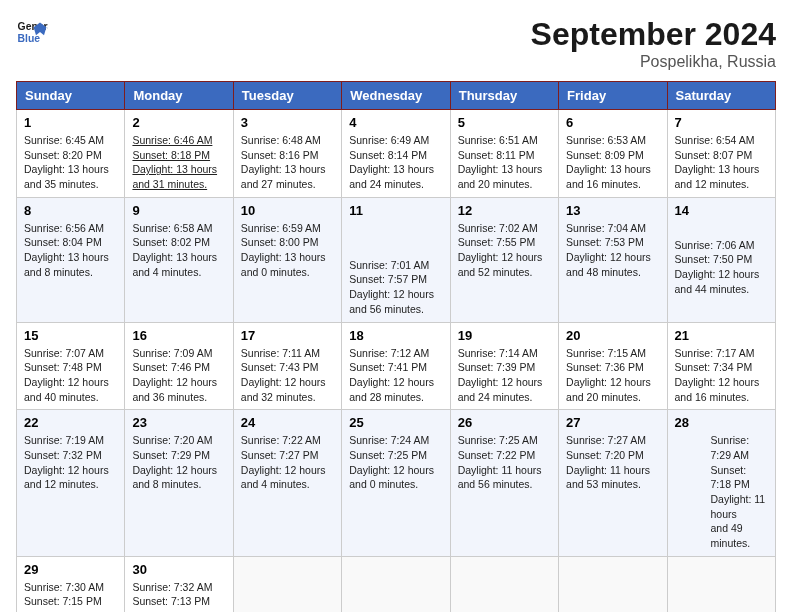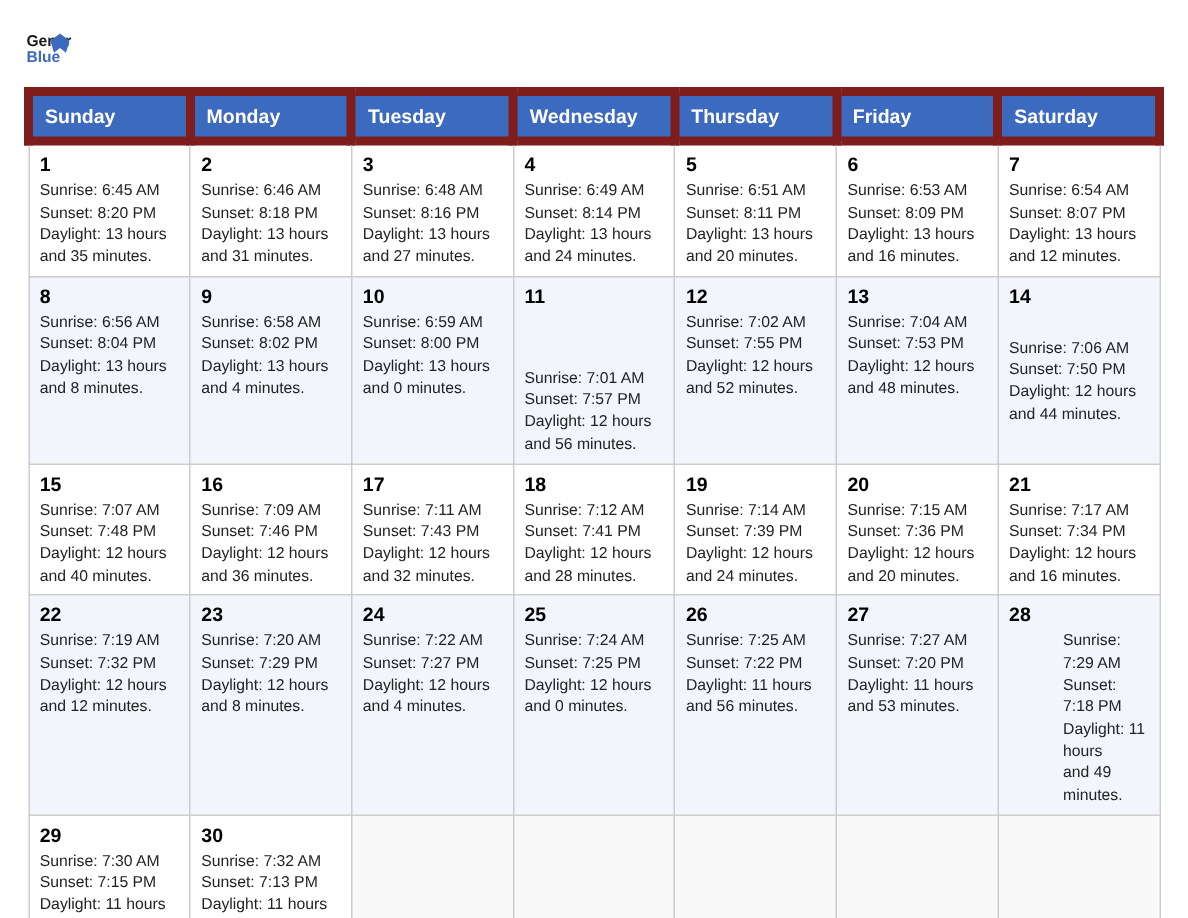--- a/index.html
+++ b/index.html
@@ -42,21 +42,21 @@
       border-collapse: collapse;
       font-size: 11px;
     }
     .calendar-table th {
       background-color: #3b6abf;
       color: #fff;
       padding: 6px 8px;
       text-align: left;
       font-size: 13px;
       font-weight: bold;
-      border: 6px solid #7f1d1d;
+      border: 1px solid #7f1d1d;
     }
     .calendar-table td {
       border: 1px solid #ccc;
       padding: 5px 7px;
       vertical-align: top;
       width: calc(100%/7);
       min-height: 80px;
       height: 80px;
     }
     .calendar-table tr:nth-child(even) td {
@@ -83,20 +83,24 @@
 </head>
 <body>
 
 <div class="header-area">
   <div class="logo">
     <svg class="logo-icon" viewBox="0 0 40 40">
       <text x="2" y="18" font-size="13" font-weight="bold" fill="#1a1a1a">General</text>
       <text x="2" y="32" font-size="13" font-weight="bold" fill="#3b6abf">Blue</text>
       <polygon points="30,8 38,14 35,24 30,20 25,24 22,14" fill="#3b6abf"></polygon>
     </svg>
+  </div>
+  <div class="title-area">
+    <div class="month-title">September 2024</div>
+    <div class="location-title">Pospelikha, Russia</div>
   </div>
 </div>
 
 <table class="calendar-table">
   <thead>
     <tr>
     <th>Sunday</th>
         <th>Monday</th>
         <th>Tuesday</th>
         <th>Wednesday</th>
@@ -109,21 +113,21 @@
   <tr>
         <td>
           <span class="day-num">1</span>
           <div class="day-info" style="white-space: pre-line;">Sunrise: 6:45 AM
 Sunset: 8:20 PM
 Daylight: 13 hours
 and 35 minutes.</div>
         </td>
         <td>
           <span class="day-num">2</span>
-          <div class="day-info" style="white-space: pre-line;">Sunrise: 6:46 AM
+          <div class="day-info" style="white-space: pre-line; text-decoration: underline;">Sunrise: 6:46 AM
 Sunset: 8:18 PM
 Daylight: 13 hours
 and 31 minutes.</div>
         </td>
         <td>
           <span class="day-num">3</span>
           <div class="day-info" style="white-space: pre-line;">Sunrise: 6:48 AM
 Sunset: 8:16 PM
 Daylight: 13 hours
 and 27 minutes.</div>

